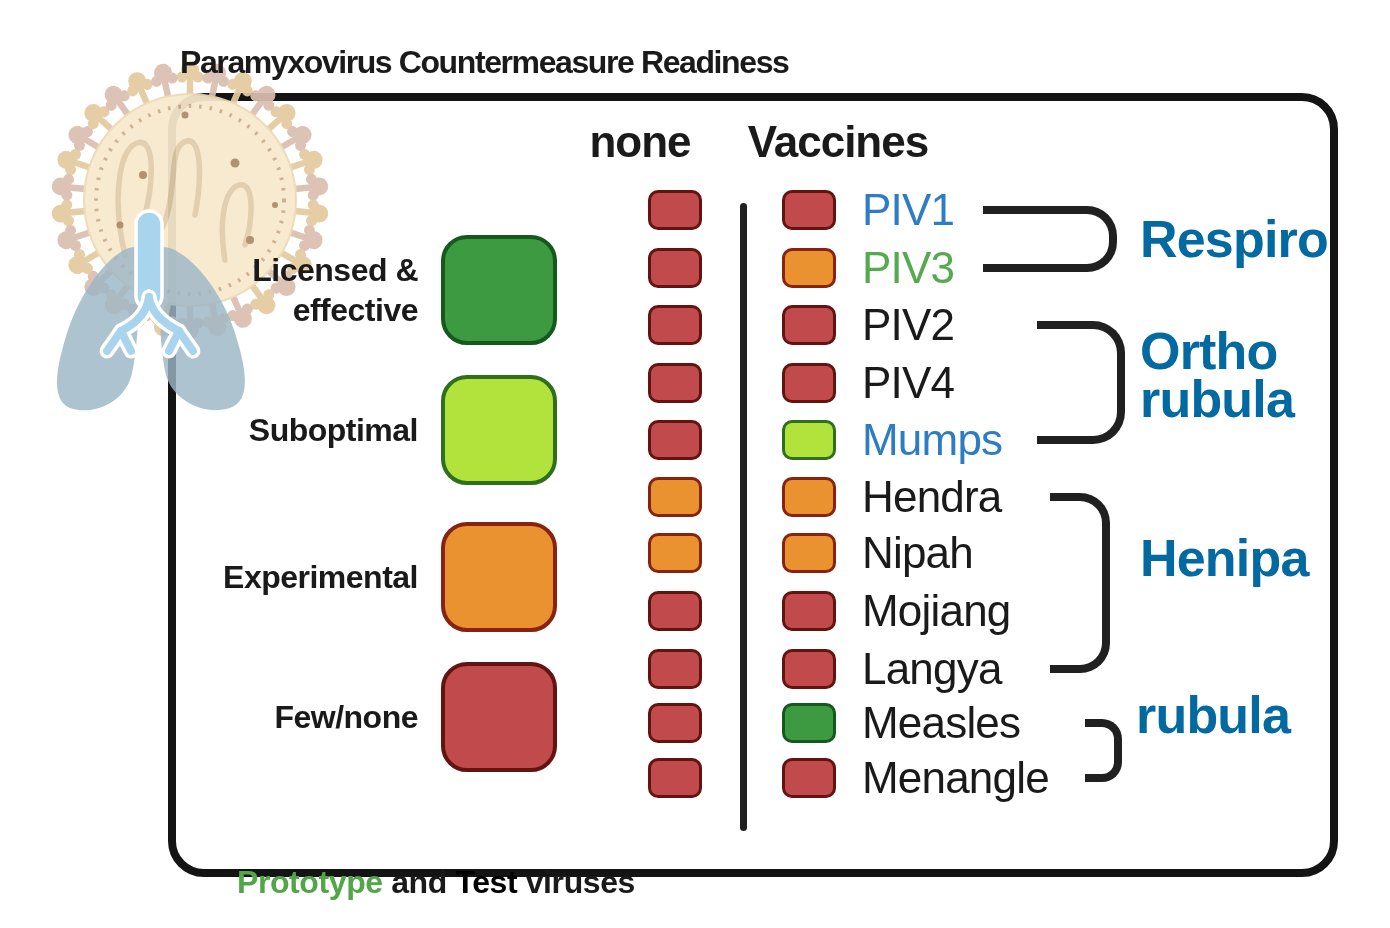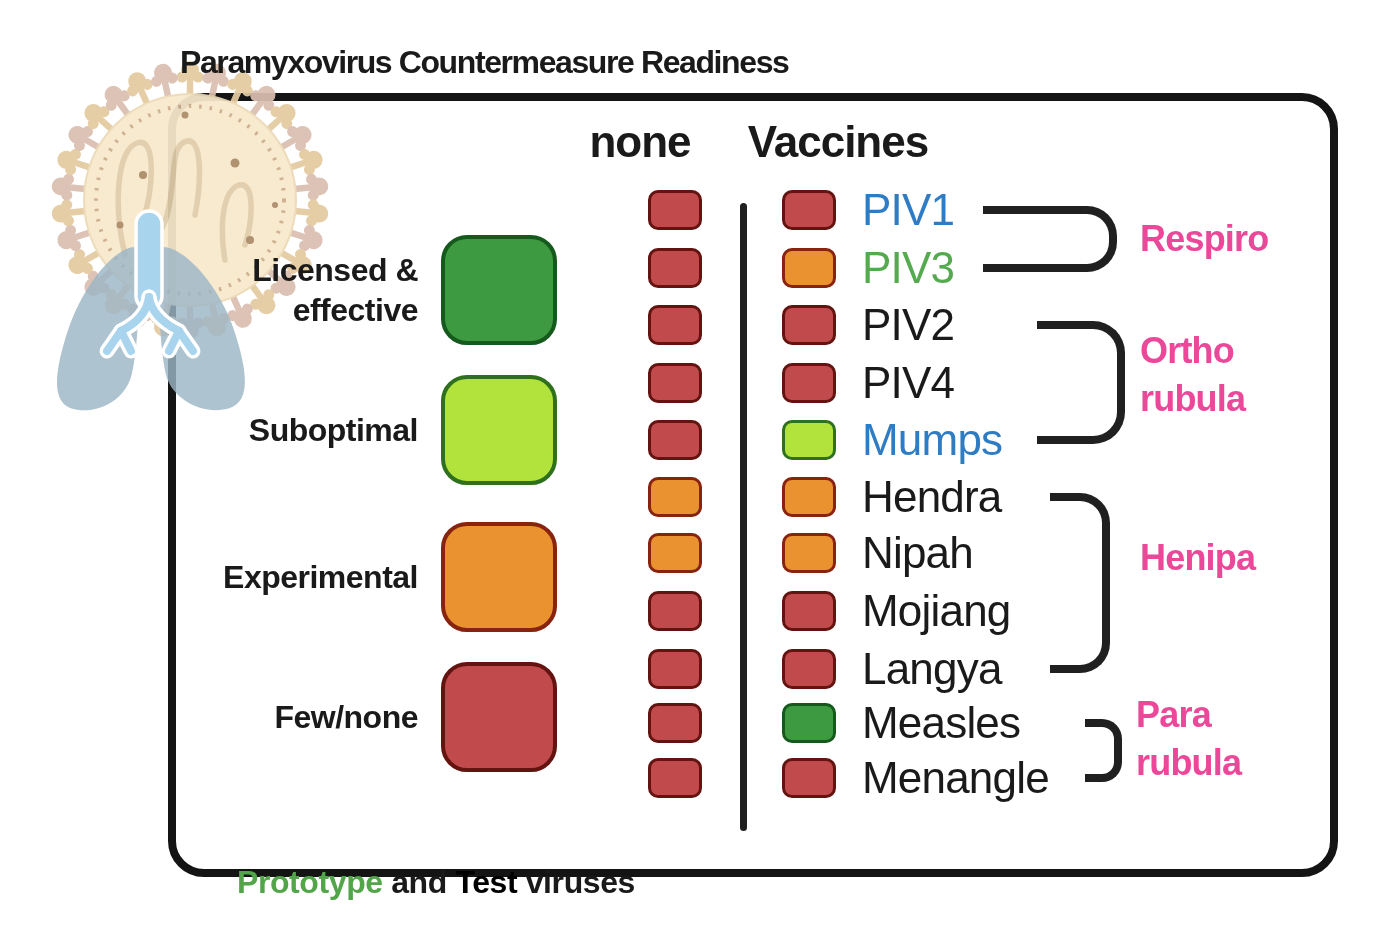--- a/index.html
+++ b/index.html
@@ -46,22 +46,22 @@
   .vname{
     position:absolute;left:862px;top:50%;transform:translateY(-50%);
     font-size:44px;font-weight:normal;letter-spacing:-0.8px;white-space:nowrap;line-height:1;
   }
   
   .bracket{
     position:absolute;border:8px solid #202020;border-left:none;box-sizing:border-box;
     background:transparent;
   }
   .grp{
-    position:absolute;font-size:36px;font-weight:bold;line-height:48px;
-    letter-spacing:-0.8px;color:#ec4899;white-space:nowrap;
+    position:absolute;font-size:52px;font-weight:bold;line-height:48px;
+    letter-spacing:-0.8px;color:#0369a1;white-space:nowrap;
   }
   .grp span{display:block;}
   .grp span:empty{display:none;}
   .grp.single{display:flex;align-items:center;}
   .footer{
     position:absolute;left:186px;top:827px;font-size:32px;font-weight:bold;
     letter-spacing:-0.4px;white-space:pre;color:#1a1a1a;
   }
 </style>
 </head>
@@ -254,21 +254,20 @@
       <span>rubula</span>
     </div>
 
     <div class="bracket" style="left:1050px;top:493px;width:60px;height:180px;border-radius:0 30px 30px 0"></div>
     <div class="grp" style="left:1140px;top:534px">
       <span>Henipa</span>
     </div>
 
     <div class="bracket" style="left:1085px;top:719px;width:37px;height:63px;border-radius:0 20px 20px 0"></div>
     <div class="grp" style="left:1136px;top:691px">
-      <span>Para</span>
       <span>rubula</span>
     </div>
 
     <div class="footer">
       <span style="color: rgb(82, 166, 73); margin-top: 47px;">Prototype</span><span style="color: rgb(26, 26, 26);"> and </span><span style="color: #000000;">Test</span><span style="color: rgb(26, 26, 26);"> viruses</span>
     </div>
 
   </div>
 </div>
 

